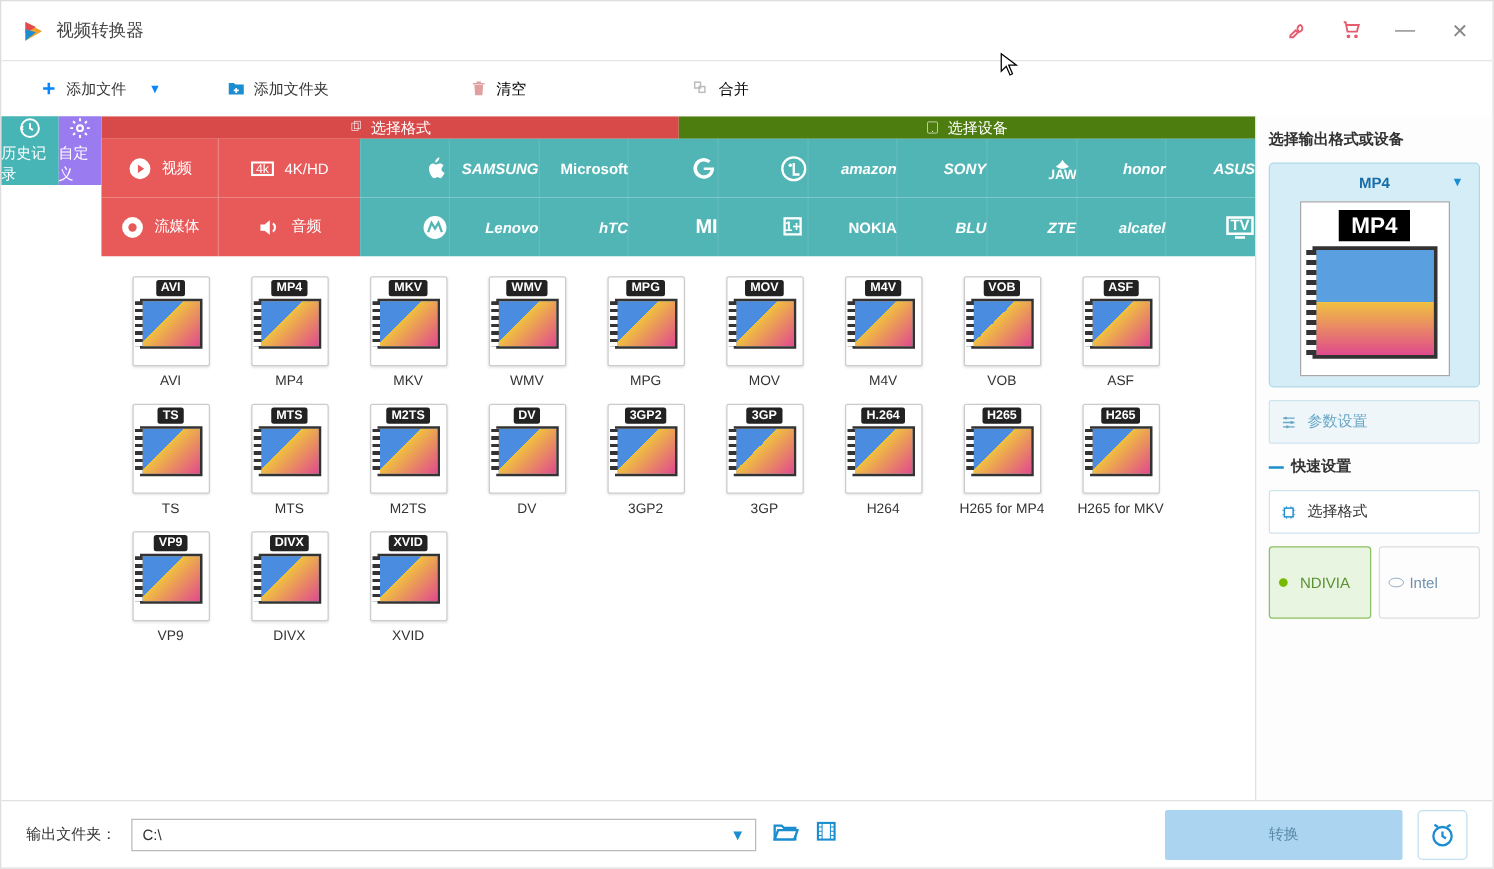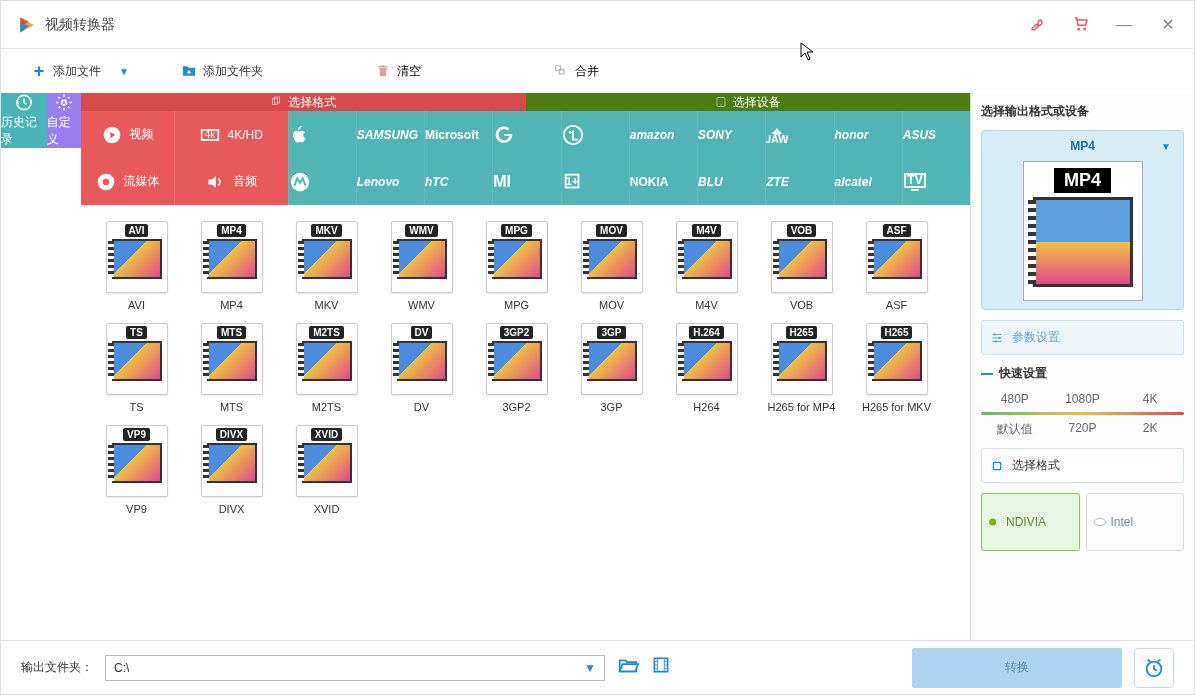--- a/index.html
+++ b/index.html
@@ -25,30 +25,30 @@
 .tab-header{display:flex;height:18px}
 .tab-header .th{flex:1;display:flex;align-items:center;justify-content:center;gap:6px;color:#fff;font-size:11px}
 .th-format{background:#d84a4a;flex:0 0 225px}
 .th-device{background:#4d7c0f;flex:1}
 .cat-rows{display:flex;flex-direction:column}
 .cat-row{display:flex;height:47px}
 .cat-cell{display:flex;align-items:center;justify-content:center;gap:8px;color:#fff;cursor:pointer;font-size:13px}
 .cat-format{background:#e85a5a;width:94px;border-right:1px solid rgba(255,255,255,.15)}
 .cat-format2{background:#e85a5a;width:112.5px}
 .brand-row{background:#52b5b5;flex:1;display:flex}
-.brand{flex:1;display:flex;align-items:center;justify-content:flex-start;color:#fff;font-size:11px;font-weight:bold;cursor:pointer;border-left:1px solid rgba(255,255,255,.1)}
+.brand{flex:1;display:flex;align-items:center;justify-content:flex-end;color:#fff;font-size:11px;font-weight:bold;cursor:pointer;border-left:1px solid rgba(255,255,255,.1)}
 .brand svg{fill:#fff}
 .formats{padding:12px 8px;display:flex;flex-wrap:wrap;gap:4px 0;overflow:auto}
 .fmt{width:95px;display:flex;flex-direction:column;align-items:center;cursor:pointer;padding:4px 0}
 .fmt-ico{width:62px;height:72px;background:#fff;border:1px solid #ccc;border-radius:2px;display:flex;flex-direction:column;align-items:center;position:relative;padding-top:2px;box-shadow:0 1px 2px rgba(0,0,0,.1)}
 .fmt-badge{background:#222;color:#fff;font-size:10px;font-weight:bold;padding:1px 4px;border-radius:2px;margin-bottom:2px}
 .fmt-preview{width:50px;height:40px;background:linear-gradient(135deg,#4a8de0 0%,#4a8de0 40%,#f0c040 40%,#e04a8d 100%);position:relative;border:2px solid #333}
 .fmt-preview::before{content:"";position:absolute;left:-6px;top:0;width:6px;height:100%;background:repeating-linear-gradient(#333 0,#333 3px,#fff 3px,#fff 6px)}
 .fmt-label{margin-top:6px;font-size:11px;color:#333;text-align:center}
-.right-panel{width:224px;border-left:1px solid #e0e0e0;padding:10px;display:flex;flex-direction:column;gap:10px;background:#fdfdfd}
+.right-panel{width:190px;border-left:1px solid #e0e0e0;padding:10px;display:flex;flex-direction:column;gap:10px;background:#fdfdfd}
 .rp-title{font-size:12px;color:#333;font-weight:bold}
 .rp-preview{background:#d4edf7;border:1px solid #b0d8e8;border-radius:4px;padding:8px;display:flex;flex-direction:column;align-items:center}
 .rp-preview-head{width:100%;display:flex;justify-content:center;align-items:center;color:#1a6ea8;font-weight:bold;position:relative}
 .rp-preview-head .dd{position:absolute;right:4px;color:#1a8ed0;font-size:10px}
 .rp-preview-img{margin-top:8px;width:120px;height:140px;background:#fff;border:1px solid #aaa;display:flex;flex-direction:column;align-items:center;padding-top:6px}
 .rp-preview-img .big{background:#000;color:#fff;font-size:18px;font-weight:bold;padding:2px 10px;margin-bottom:4px}
 .rp-preview-img .pic{width:100px;height:90px;background:linear-gradient(180deg,#5aa0e0 0%,#5aa0e0 50%,#f0c040 50%,#e04a8d 100%);border:3px solid #333;position:relative}
 .rp-preview-img .pic::before{content:"";position:absolute;left:-8px;top:0;width:8px;height:100%;background:repeating-linear-gradient(#333 0,#333 4px,#fff 4px,#fff 8px)}
 .rp-btn{background:#eef6fa;border:1px solid #d0e4ee;padding:8px;display:flex;align-items:center;gap:8px;color:#6aa8c8;cursor:pointer;border-radius:2px}
 .rp-section-title{display:flex;align-items:center;gap:6px;color:#333;font-weight:bold}
@@ -57,21 +57,21 @@
 .quick-grid .line{grid-column:1/4;height:3px;background:linear-gradient(90deg,#5ac060 0%,#f0c040 50%,#e04a4a 100%);border-radius:2px}
 .gpu-row{display:flex;gap:6px}
 .gpu{flex:1;border:1px solid #ddd;border-radius:3px;padding:21px 6px;display:flex;align-items:center;gap:4px;font-size:10px;cursor:pointer}
 .gpu.nv{background:#e8f5e0;border-color:#8bc060;color:#5a9030}
 .gpu.intel{color:#7090b0}
 .bottombar{height:54px;border-top:1px solid #e0e0e0;display:flex;align-items:center;padding:0 20px;gap:12px}
 .out-label{color:#333}
 .out-input{flex:0 0 500px;height:26px;border:1px solid #bbb;padding:0 8px;display:flex;align-items:center;justify-content:space-between;color:#333;background:#fff}
 .out-input .dd{color:#1a8ed0}
 .bb-icon{color:#1a8ed0;cursor:pointer;font-size:18px}
-.convert-btn{margin-left:auto;width:210px;height:40px;background:#aad4f0;color:#5a8aa8;font-size:20px;display:flex;align-items:center;justify-content:center;cursor:pointer;border-radius:2px}
+.convert-btn{margin-left:auto;width:190px;height:40px;background:#aad4f0;color:#5a8aa8;font-size:20px;display:flex;align-items:center;justify-content:center;cursor:pointer;border-radius:2px}
 .clock-btn{width:40px;height:40px;border:1px solid #c0dff0;border-radius:4px;display:flex;align-items:center;justify-content:center;color:#1a8ed0;cursor:pointer}
 .cursor{position:absolute;left:800px;top:42px;pointer-events:none}
 </style>
 </head>
 <body>
 
 <div class="titlebar">
   <svg class="logo" viewBox="0 0 24 24">
       <path fill="#f0a030" d="M4 3l16 9-16 9z"></path>
       <path fill="#e04a4a" d="M4 3l10 5-10 6z"></path>
@@ -450,29 +450,20 @@
           <circle cx="8" cy="6" r="2" fill="#6aa8c8"></circle>
           <circle cx="16" cy="12" r="2" fill="#6aa8c8"></circle>
           <circle cx="10" cy="18" r="2" fill="#6aa8c8"></circle>
         </svg>
       <span>参数设置</span>
     </div>
     <div class="rp-section-title">
       <span class="dash"></span>
       <span>快速设置</span>
     </div>
-    <div class="quick-grid">
-      <span>480P</span>
-      <span>1080P</span>
-      <span>4K</span>
-      <div class="line"></div>
-      <span>默认值</span>
-      <span>720P</span>
-      <span>2K</span>
-    </div>
     <div class="rp-btn" style="background:#fff">
       <svg width="14" height="14" viewBox="0 0 24 24">
           <rect x="6" y="6" width="12" height="12" fill="none" stroke="#1a8ed0" stroke-width="2"></rect>
           <path d="M9 3v3m6-3v3M9 18v3m6-3v3M3 9h3m-3 6h3m12-6h3m-3 6h3" stroke="#1a8ed0"></path>
         </svg>
       <span style="color:#333">选择格式</span>
     </div>
     <div class="gpu-row">
       <div class="gpu nv">
         <svg width="14" height="10" viewBox="0 0 24 16">

